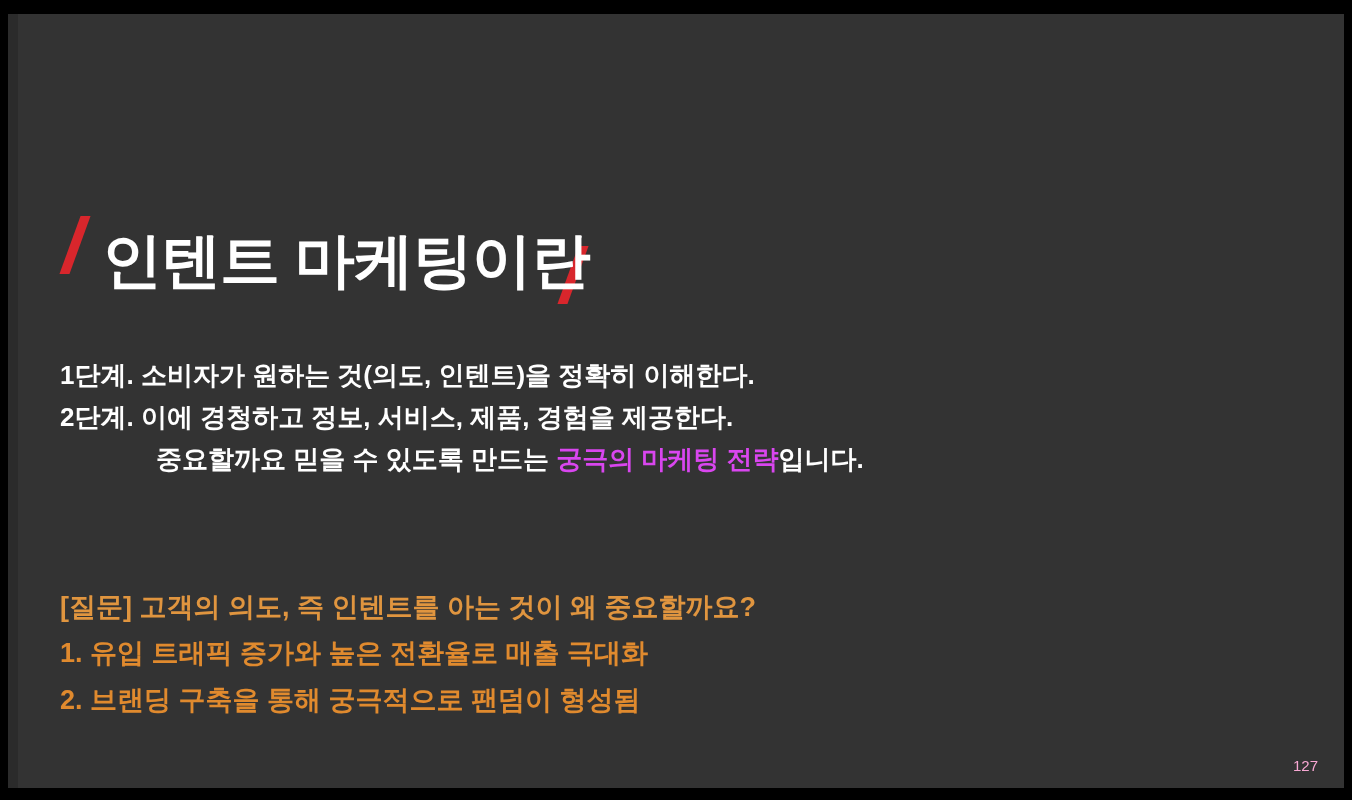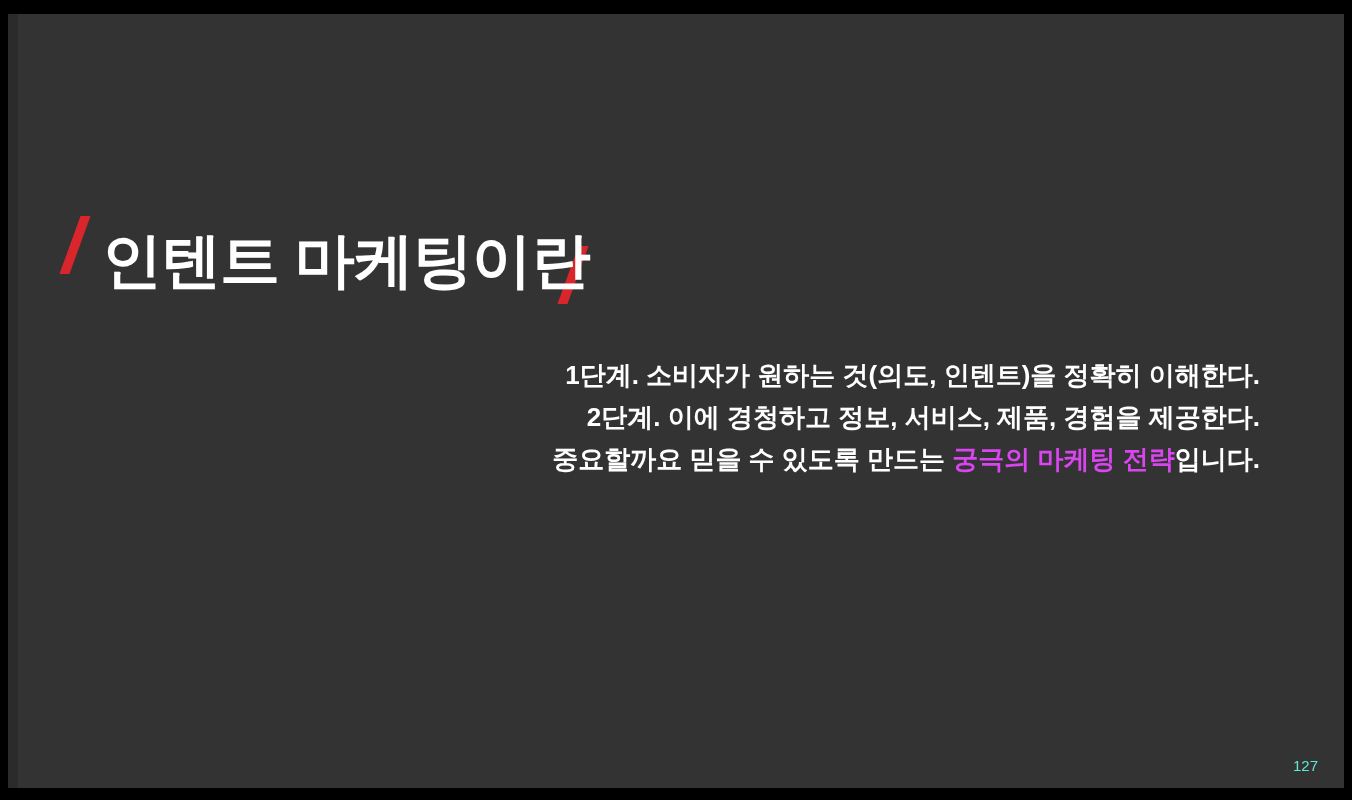--- a/index.html
+++ b/index.html
@@ -87,21 +87,20 @@
     left: 52px;
     top: 340px;
     width: 1200px;
     color: #ffffff;
     font-size: 26px;
     line-height: 1.62;
     font-weight: bold;
   }
   .step-line {
     white-space: nowrap;
-    text-align: right;
   }
   .step-line.indented {
     padding-left: 96px;
   }
   .hl-orange {
     color: #d946ef;
   }
   .hl-yellow {
     color: #d946ef;
   }
@@ -125,21 +124,21 @@
   }
   .q-item {
     color: #e08a2e;
   }
 
   
   .page-number {
     position: absolute;
     right: 26px;
     bottom: 14px;
-    color: #5eead4;
+    color: #f9a8d4;
     font-size: 15px;
     font-weight: normal;
   }
 </style>
 </head>
 <body>
 
 <div id="slide-root">
   <div class="slide-canvas">
     <div class="left-edge-strip"></div>
@@ -149,16 +148,21 @@
       <span class="slash slash-right"></span>
       <div class="title-text">인텐트 마케팅이란</div>
     </div>
 
     <div class="steps">
       <div class="step-line">1단계. 소비자가 원하는 것(의도, 인텐트)을 정확히 이해한다.</div>
       <div class="step-line">2단계. 이에 경청하고 정보, 서비스, 제품, 경험을 제공한다.</div>
       <div class="step-line indented"><span>중요할까요 믿을 수 있도록 만드는 </span><span class="hl-orange">궁극의 </span><span class="hl-yellow">마케팅 전략</span><span>입니다.</span></div>
     </div>
 
+    <div class="question-block">
+      <div class="q-line q-head">[질문] 고객의 의도, 즉 인텐트를 아는 것이 왜 중요할까요?</div>
+      <div class="q-line q-item">1. 유입 트래픽 증가와 높은 전환율로 매출 극대화</div>
+      <div class="q-line q-item">2. 브랜딩 구축을 통해 궁극적으로 팬덤이 형성됨</div>
+    </div>
 
     <div class="page-number">127</div>
   </div>
 </div>
 
 </body></html>

